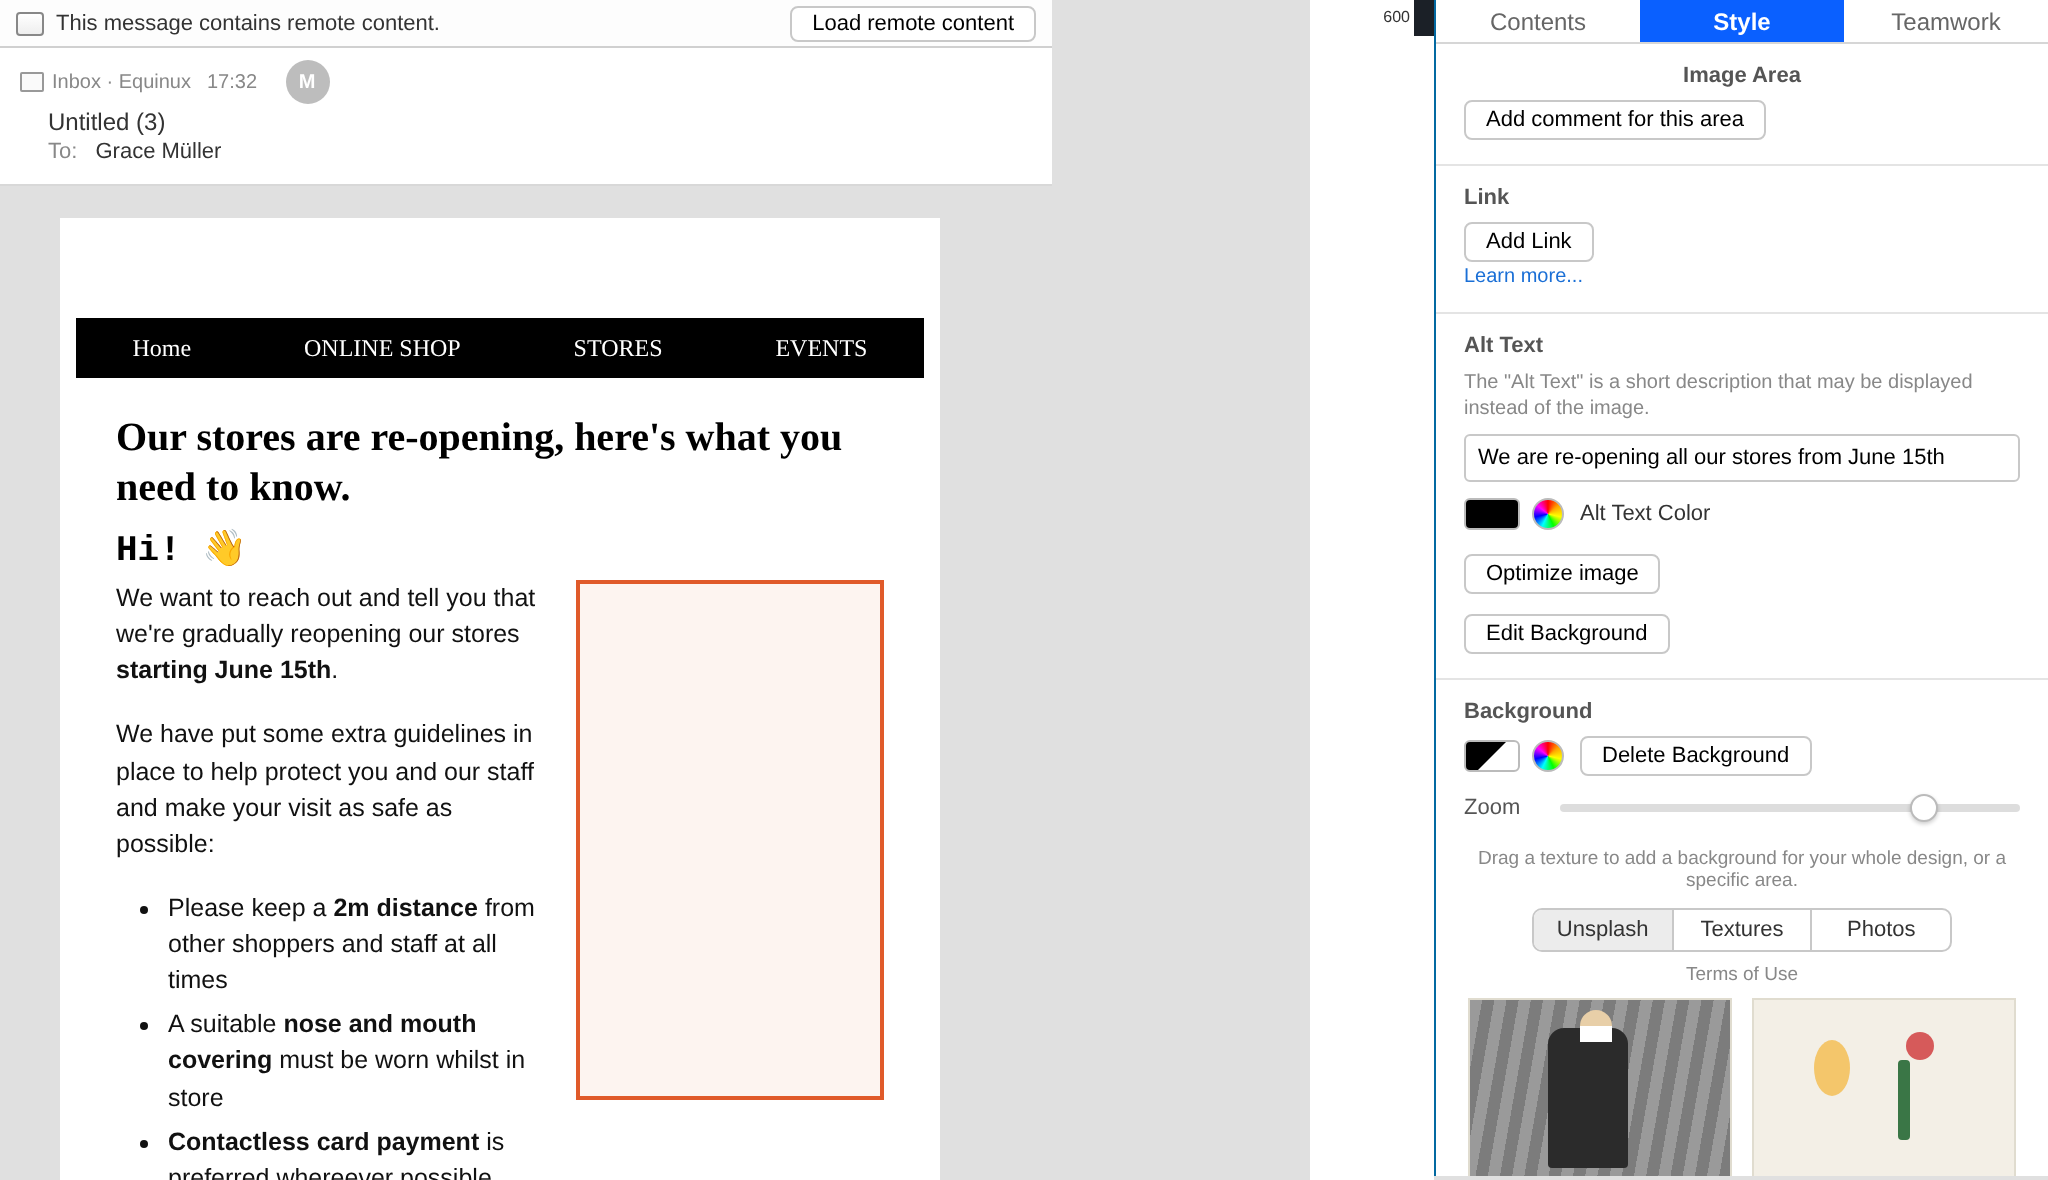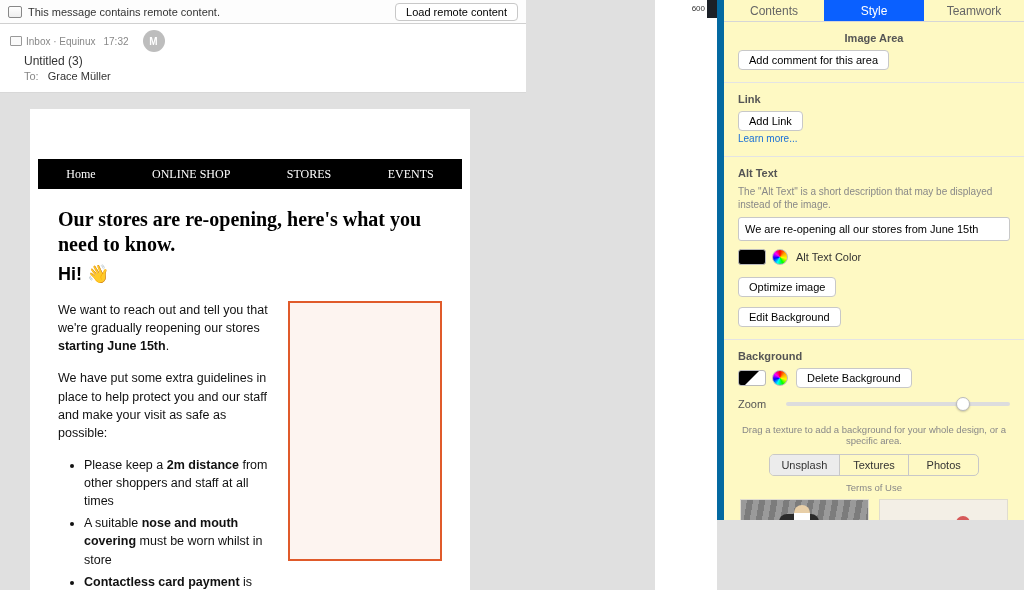--- a/index.html
+++ b/index.html
@@ -18,35 +18,35 @@
 .to-row{padding:0 24px 10px;font-size:11px}
 .to-lbl{color:#888;margin-right:6px}
 .to-val{color:#333}
 .message-body{padding:16px 30px 0}
 .email-card{background:#fff;width:440px;margin:0;padding:8px 8px 20px;min-height:560px}
 .logo-space{height:42px}
 .navbar{background:#000;display:flex;align-items:center;justify-content:space-around;height:30px}
 .navbar a{color:#fff;font-size:12px;text-decoration:none;font-family:Georgia,serif}
 .email-content{padding:18px 20px 0}
 .h1{font-family:Georgia,"Times New Roman",serif;font-weight:700;font-size:20px;line-height:1.25;margin-bottom:6px}
-.hi{font-family:Liberation Sans, sans-serif;font-weight:700;font-size:18px;margin-bottom:16px}
+.hi{font-family:Liberation Mono, monospace;font-weight:700;font-size:18px;margin-bottom:4px}
 .cols{display:flex;gap:16px}
 .text-col{flex:1;font-size:12.5px;line-height:1.45;color:#111}
 .text-col p{margin-bottom:14px}
 .text-col ul{padding-left:26px;margin-bottom:14px}
 .text-col li{margin-bottom:4px}
 .img-col{width:154px}
 .img-placeholder{border:2px solid #e05a2a;width:154px;height:260px;background:#fdf4f0}
 .ruler{position:absolute;left:655px;top:0;width:62px;height:590px;background:#fff}
 .ruler-dark{position:absolute;right:0;top:0;width:10px;height:18px;background:#1b2027}
 .ruler-tick{position:absolute;top:4px;right:12px;font-size:8px;color:#333}
-.right-pane{position:absolute;right:0;top:0;width:307px;height:520px;background:#fef9c3;border-left:7px solid #0369a1;font-size:11px;color:#333;overflow:hidden}
+.right-pane{position:absolute;right:0;top:0;width:307px;height:588px;background:#ffffff;border-left:1px solid #0369a1;font-size:11px;color:#333;overflow:hidden}
 .tabs{display:flex;height:22px;border-bottom:1px solid #d6d6d6}
 .tabs div{flex:1;text-align:center;line-height:22px;font-size:12px;color:#666;cursor:pointer}
-.tabs .active{background:#0a60ff;color:#fff;font-weight:400}
+.tabs .active{background:#0a60ff;color:#fff;font-weight:700}
 .panel{padding:10px 14px 0}
 .sect-title{font-size:11px;font-weight:600;color:#555}
 .center{text-align:center}
 .small-btn{display:inline-block;background:#fff;border:1px solid #c8c8c8;border-radius:4px;font-size:11px;padding:3px 10px;margin-top:6px;cursor:pointer}
 .rule{border-top:1px solid #e4e4e4;margin:12px -14px 10px}
 .helper{font-size:10px;color:#888;margin-top:6px;line-height:1.3}
 .link{color:#1a6fd6;font-size:10px;margin-top:2px;cursor:pointer}
 .alt-input{width:100%;border:1px solid #c8c8c8;border-radius:3px;padding:5px 6px;font-size:11px;margin-top:6px}
 .color-row{display:flex;align-items:center;margin-top:8px}
 .swatch{width:28px;height:16px;border-radius:3px;border:1px solid #bbb;background:#000;margin-right:6px}

